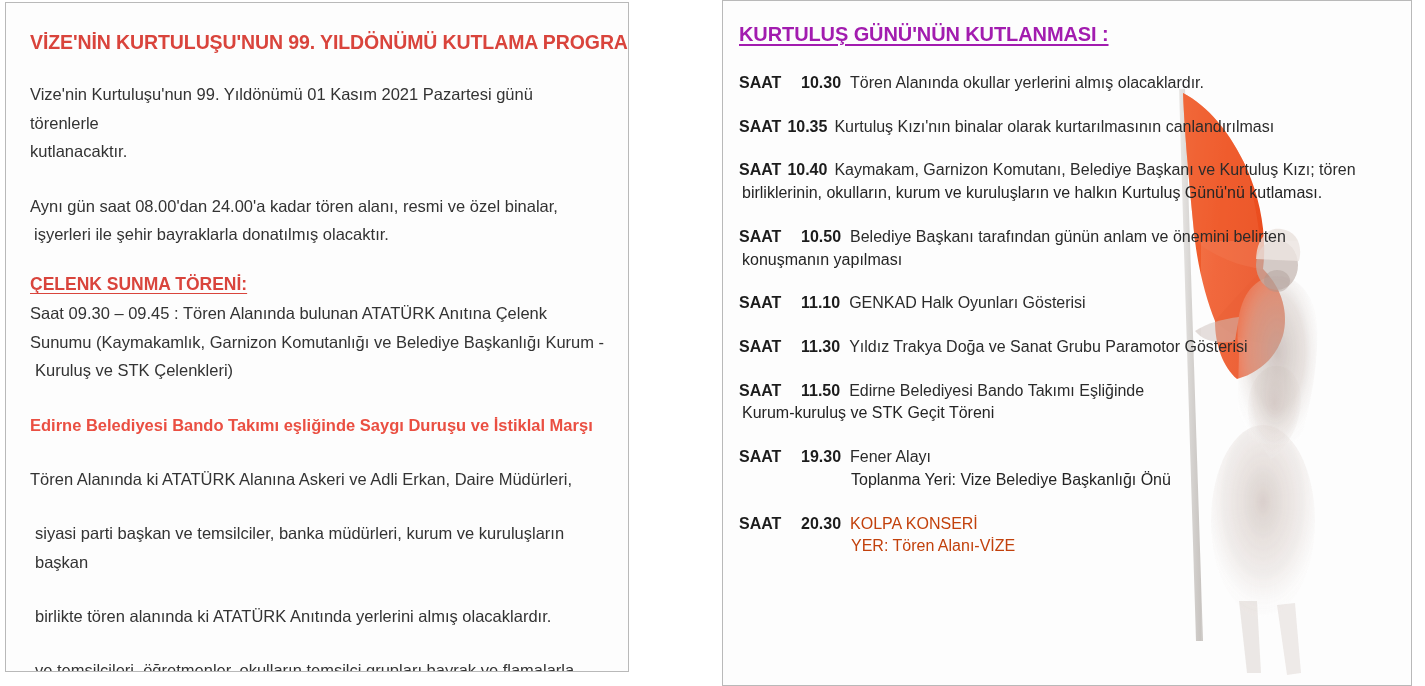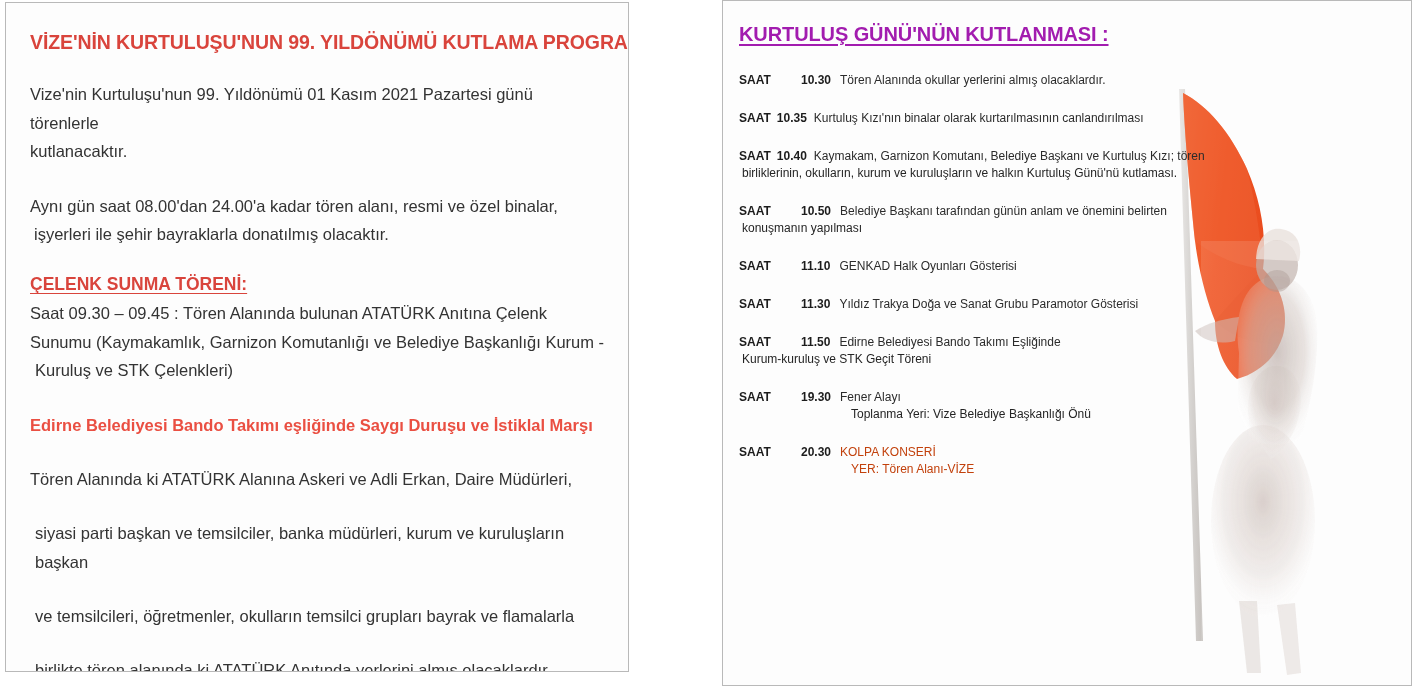--- a/index.html
+++ b/index.html
@@ -116,21 +116,21 @@
     font-weight: bold;
     font-size: 20px;
     text-decoration: underline;
     text-underline-offset: 3px;
     margin: 0 0 26px 0;
     letter-spacing: -0.1px;
   }
 
   .sched-item {
     margin: 0 0 21px 0;
-    font-size: 12px;
+    font-size: 16px;
     color: #242424;
     line-height: 1.42;
   }
   .sched-item .row1 { display: block; white-space: nowrap; }
   .sched-item .cont {
     display: block;
   }
   .sched-item .cont.ind1 { padding-left: 3px; }
   .sched-item .cont.ind-deep { padding-left: 112px; }
 
@@ -191,22 +191,22 @@
         <span>Saat 09.30 – 09.45 : Tören Alanında bulunan  ATATÜRK Anıtına Çelenk</span>
         <span>Sunumu (Kaymakamlık, Garnizon Komutanlığı ve Belediye Başkanlığı Kurum -</span>
         <span class="ind">Kuruluş ve STK  Çelenkleri)</span>
       </div>
 
       <div class="red-line">Edirne Belediyesi Bando Takımı  eşliğinde  Saygı Duruşu ve İstiklal Marşı</div>
 
       <div class="closing">
         <span>Tören Alanında ki ATATÜRK Alanına Askeri ve Adli Erkan, Daire Müdürleri,</span>
         <span class="ind">siyasi parti başkan ve temsilciler, banka müdürleri, kurum ve kuruluşların başkan</span>
+        <span class="ind">birlikte tören alanında ki ATATÜRK Anıtında yerlerini almış olacaklardır.</span>
         <span class="ind">ve temsilcileri, öğretmenler, okulların temsilci grupları bayrak ve flamalarla</span>
-        <span class="ind">birlikte tören alanında ki ATATÜRK Anıtında yerlerini almış olacaklardır.</span>
       </div>
 
     </div>
   </div>
 
   <div class="panel" id="panel-right">
 
     <svg id="artwork" viewBox="0 0 300 686">
       <defs>
         <linearGradient id="flagGrad" x1="0" y1="0" x2="1" y2="0.3">

